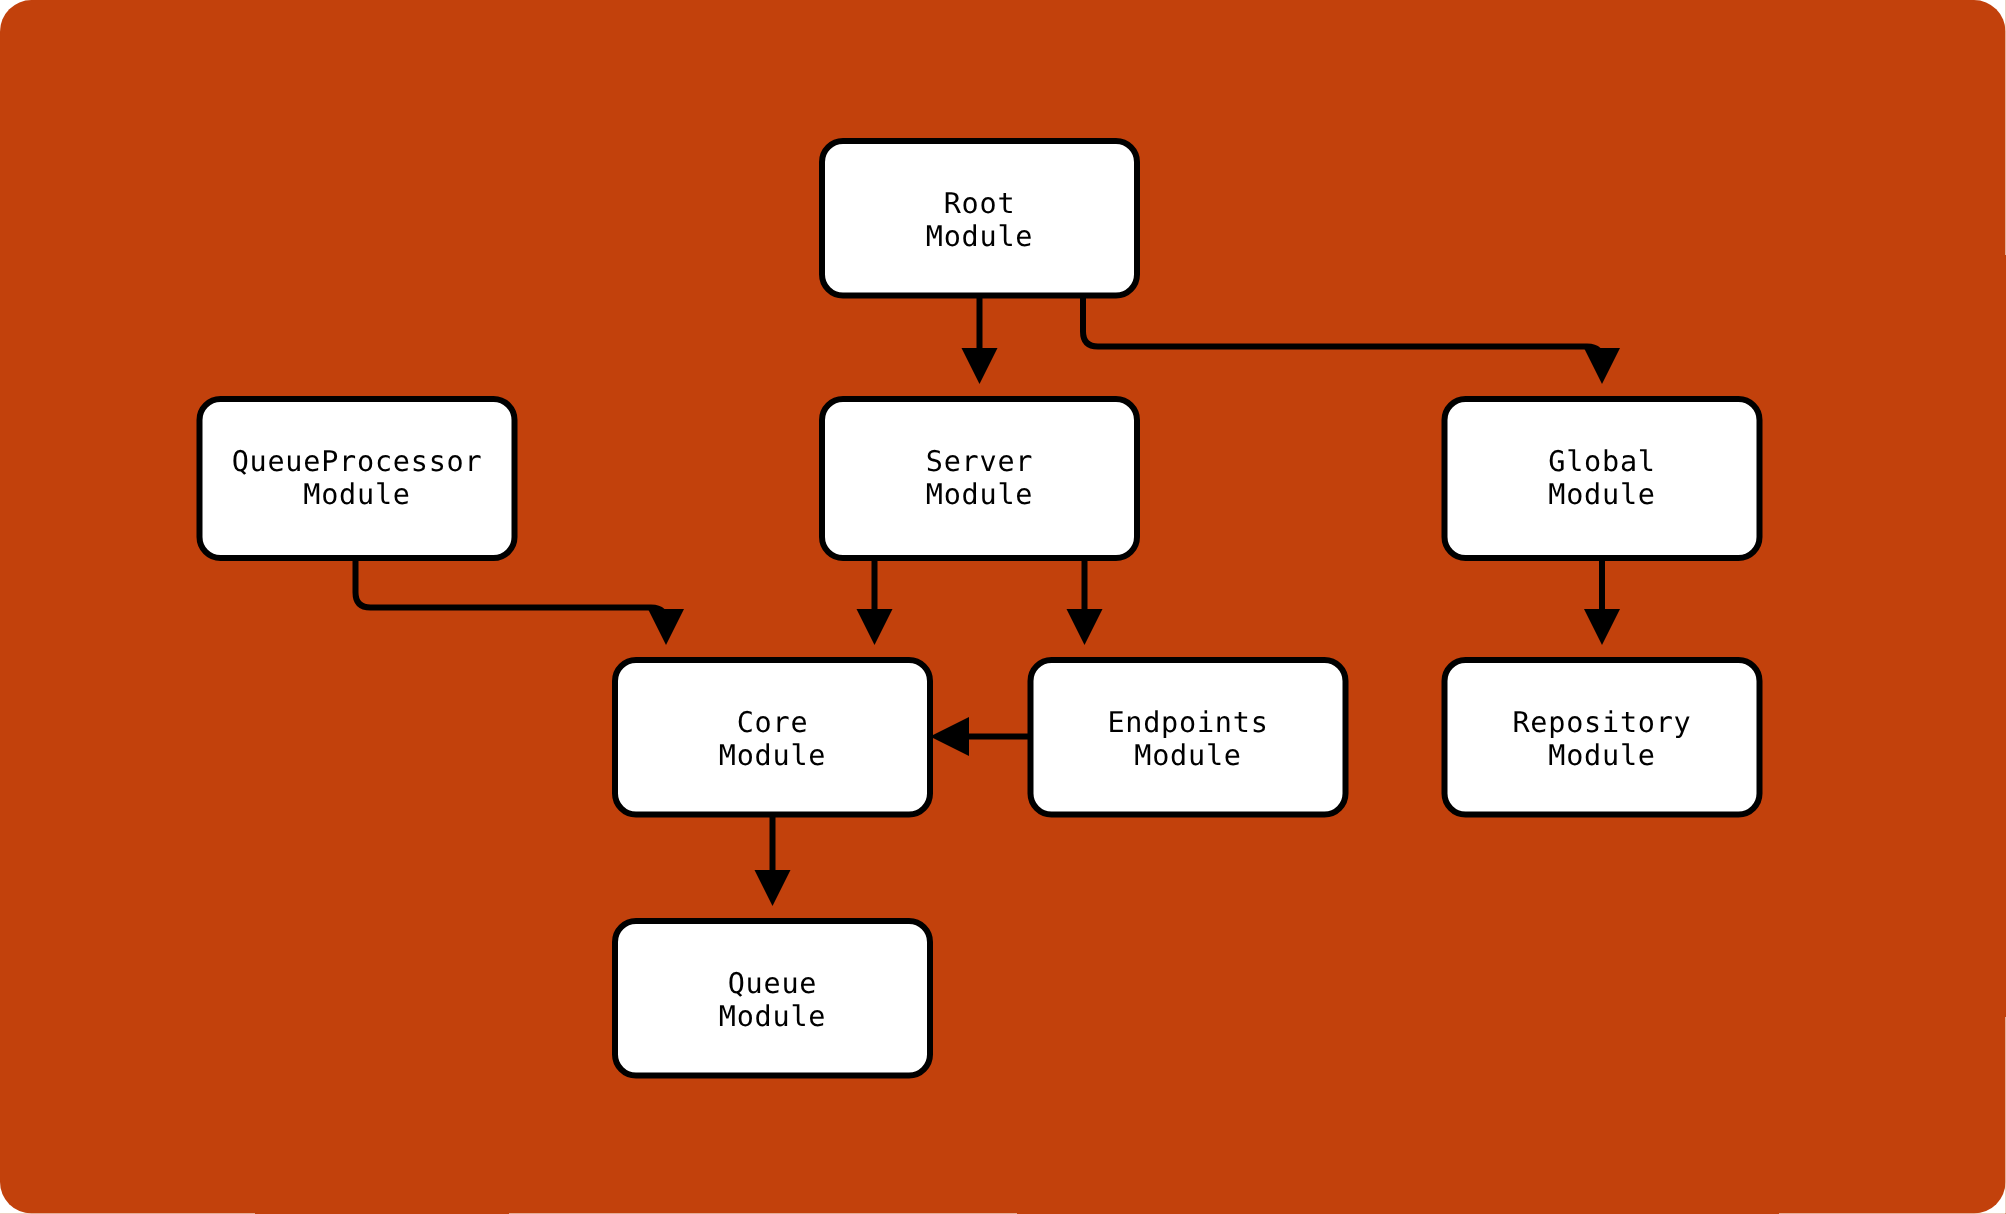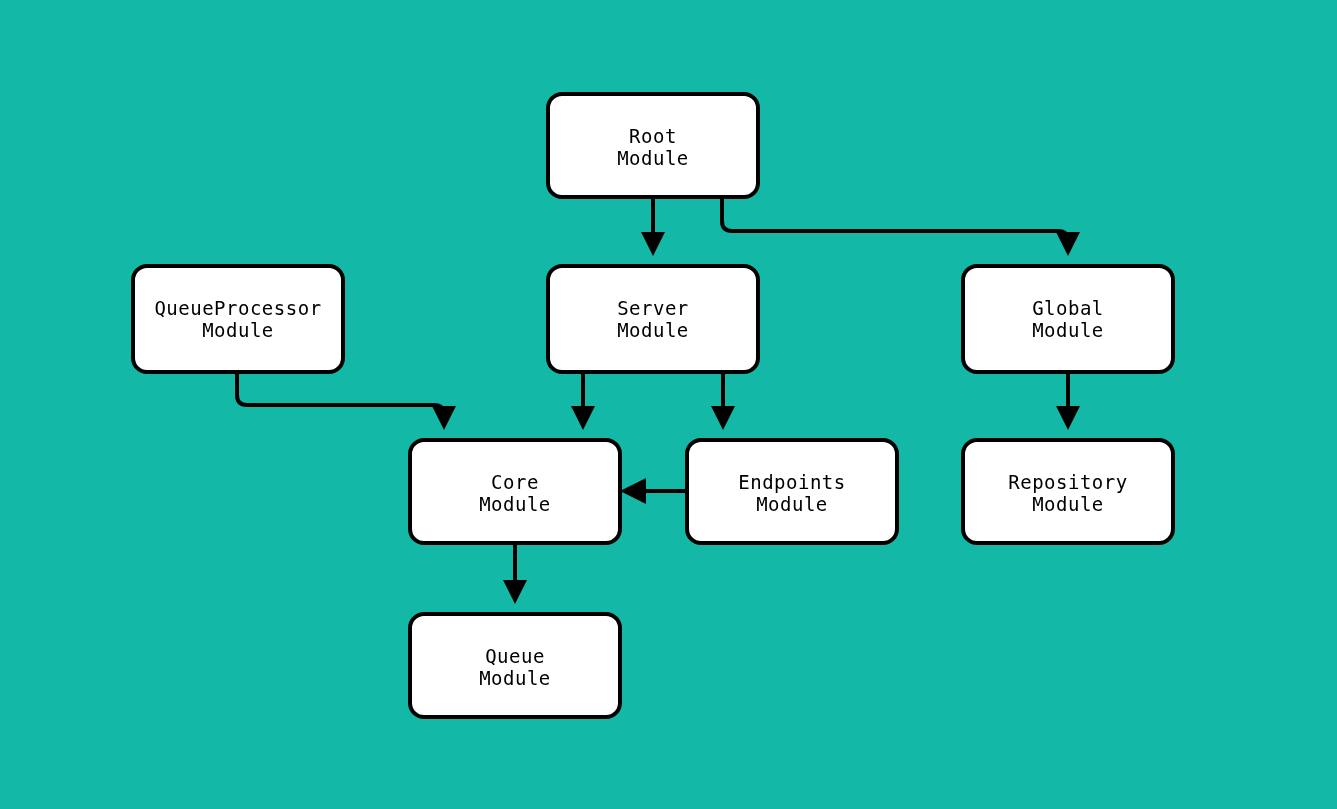--- a/index.html
+++ b/index.html
@@ -10,21 +10,22 @@
   body {
     width: 1337px;
     height: 809px;
     overflow: hidden;
     font-family: "DejaVu Sans Mono", monospace;
   }
   #diagram-root {
     position: relative;
     width: 1337px;
     height: 809px;
-    background: #14b8a6;
+    background: #c2410c;
+    border-radius: 21px;
   }
   svg.diagram-canvas {
     position: absolute;
     top: 0;
     left: 0;
     width: 1337px;
     height: 809px;
     display: block;
   }
   .node-rect {

